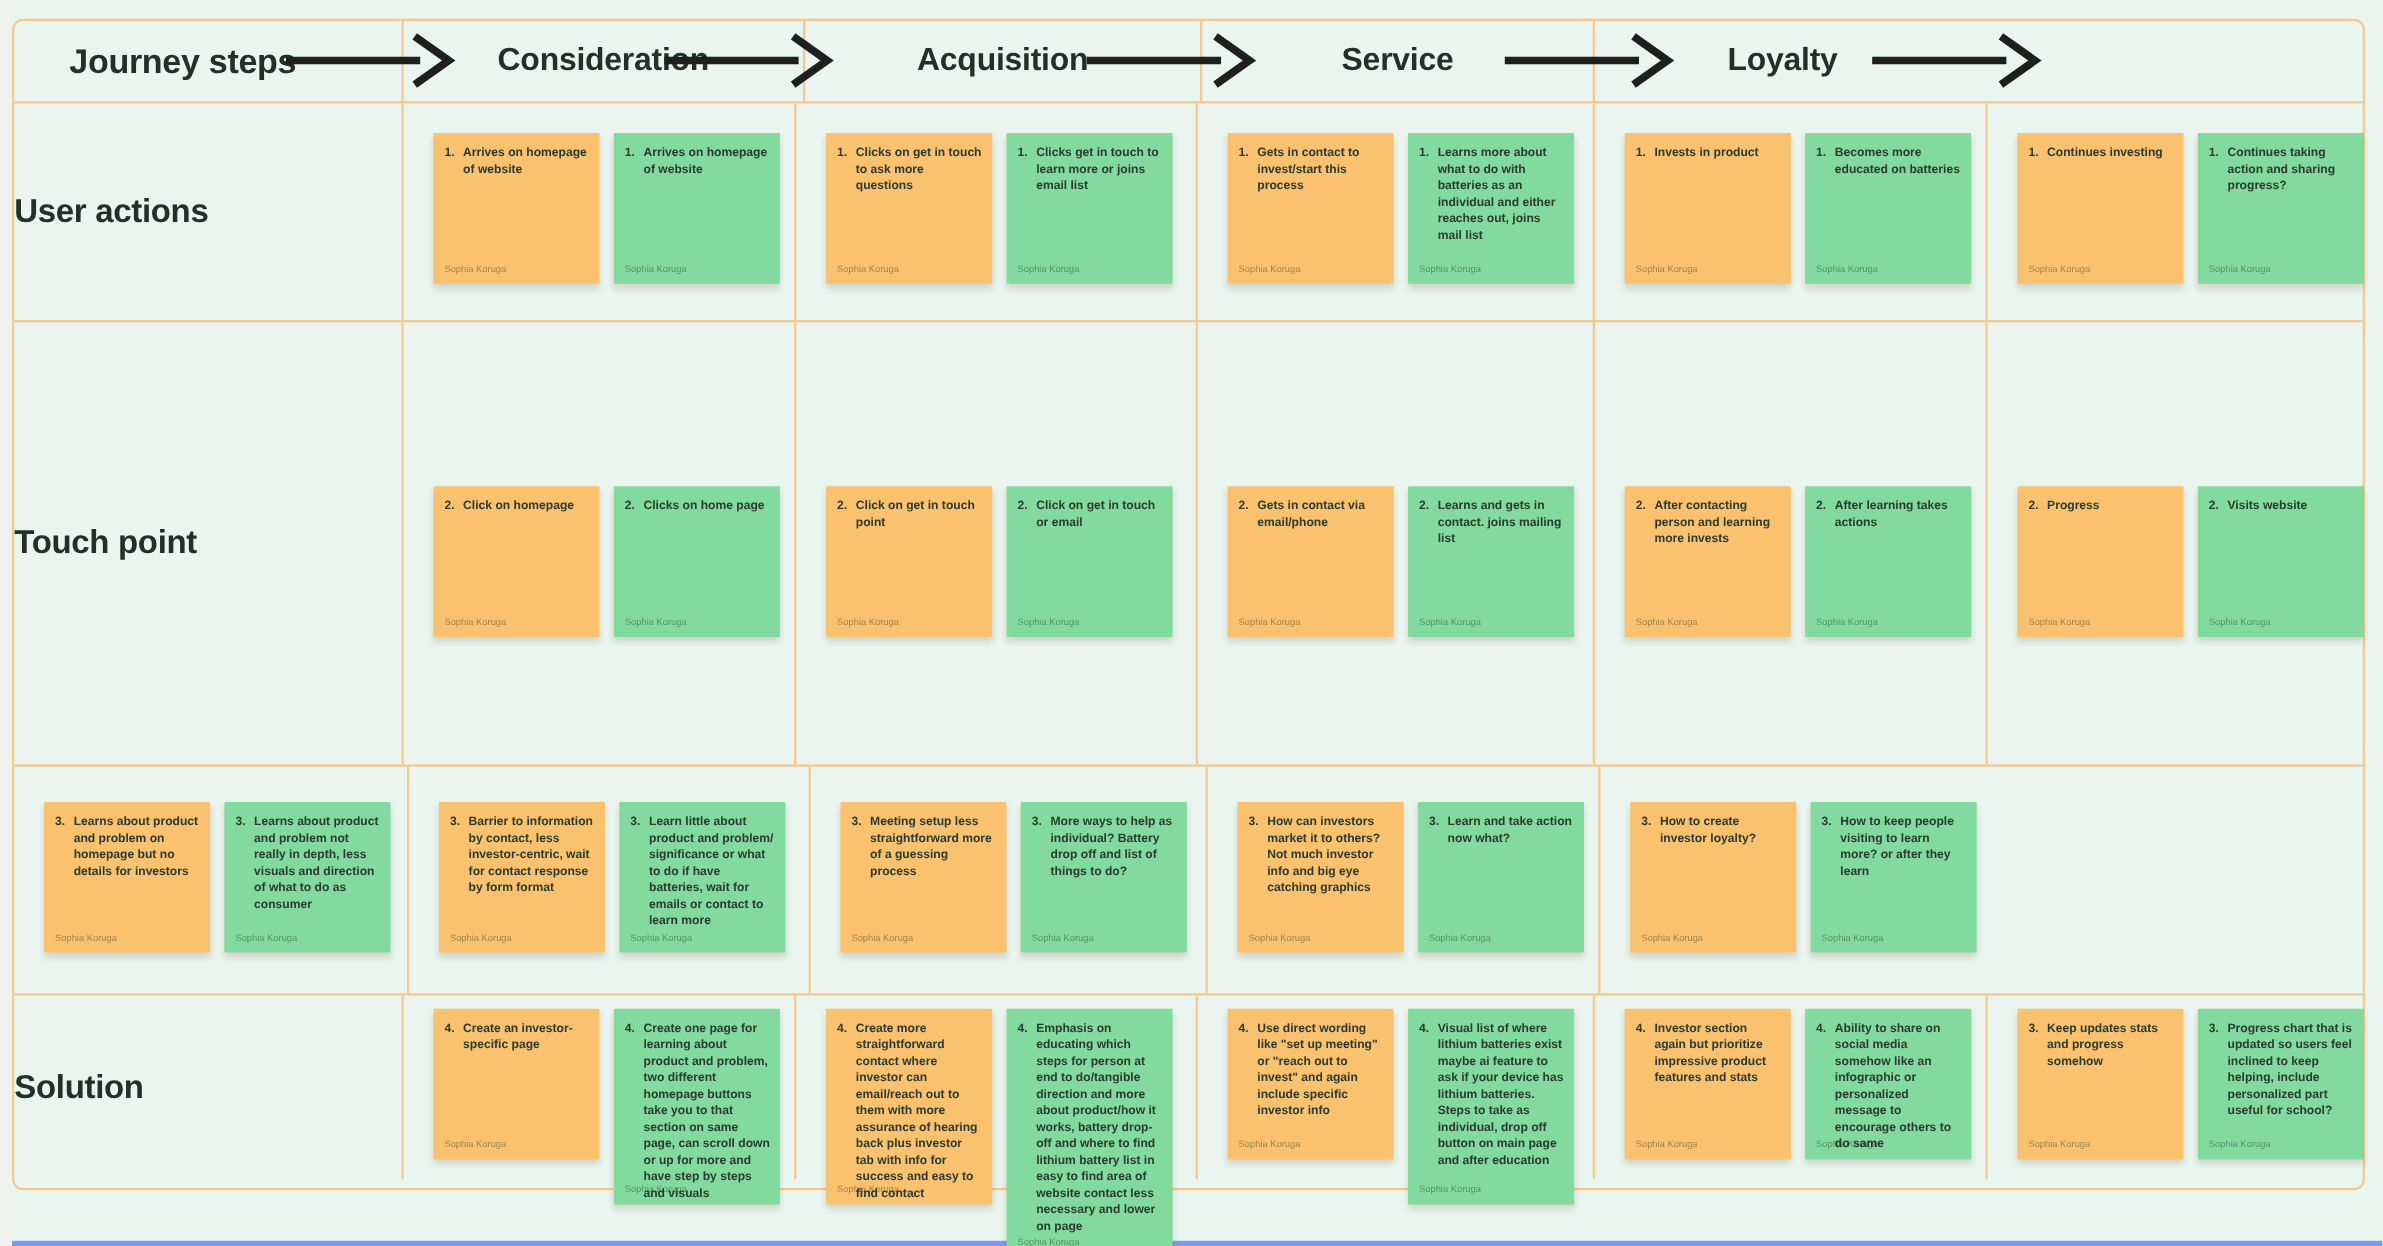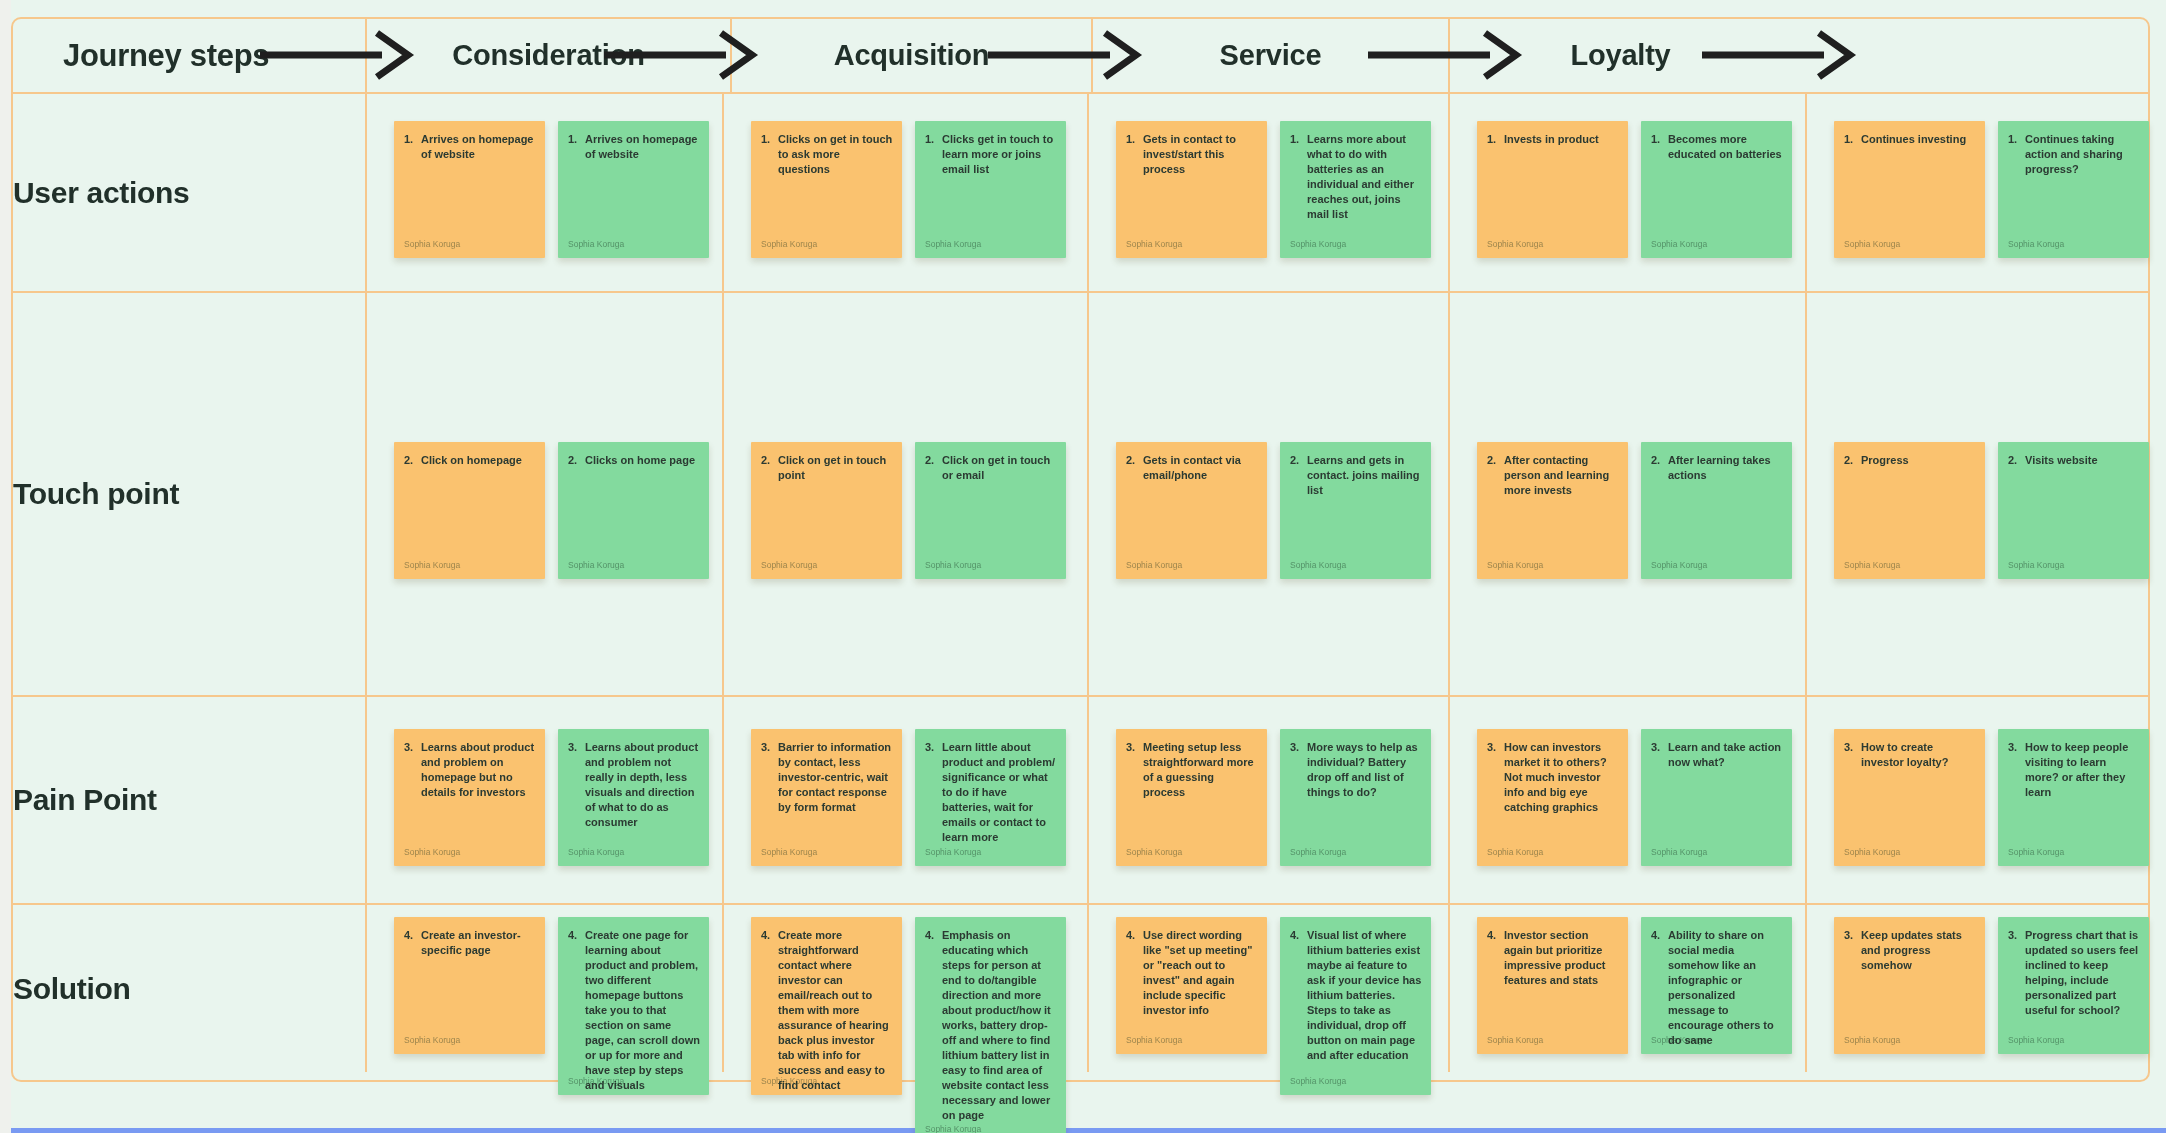--- a/index.html
+++ b/index.html
@@ -264,23 +264,20 @@
           <div class="s-body">
               <span class="s-num">2.</span>
               <span class="s-text">Visits website</span>
             </div>
           <div class="s-author">Sophia Koruga</div>
         </div>
       </div>
     </div>
 
     <div class="trow r-pain">
-      <div class="cell c0 labelcell">
-        <div class="row-label">Pain Point</div>
-      </div>
       <div class="cell c1 stickies">
         <div class="sticky orange">
           <div class="s-body">
               <span class="s-num">3.</span>
               <span class="s-text">Learns about product and problem on homepage but no details for investors</span>
             </div>
           <div class="s-author">Sophia Koruga</div>
         </div>
         <div class="sticky green">
           <div class="s-body">

